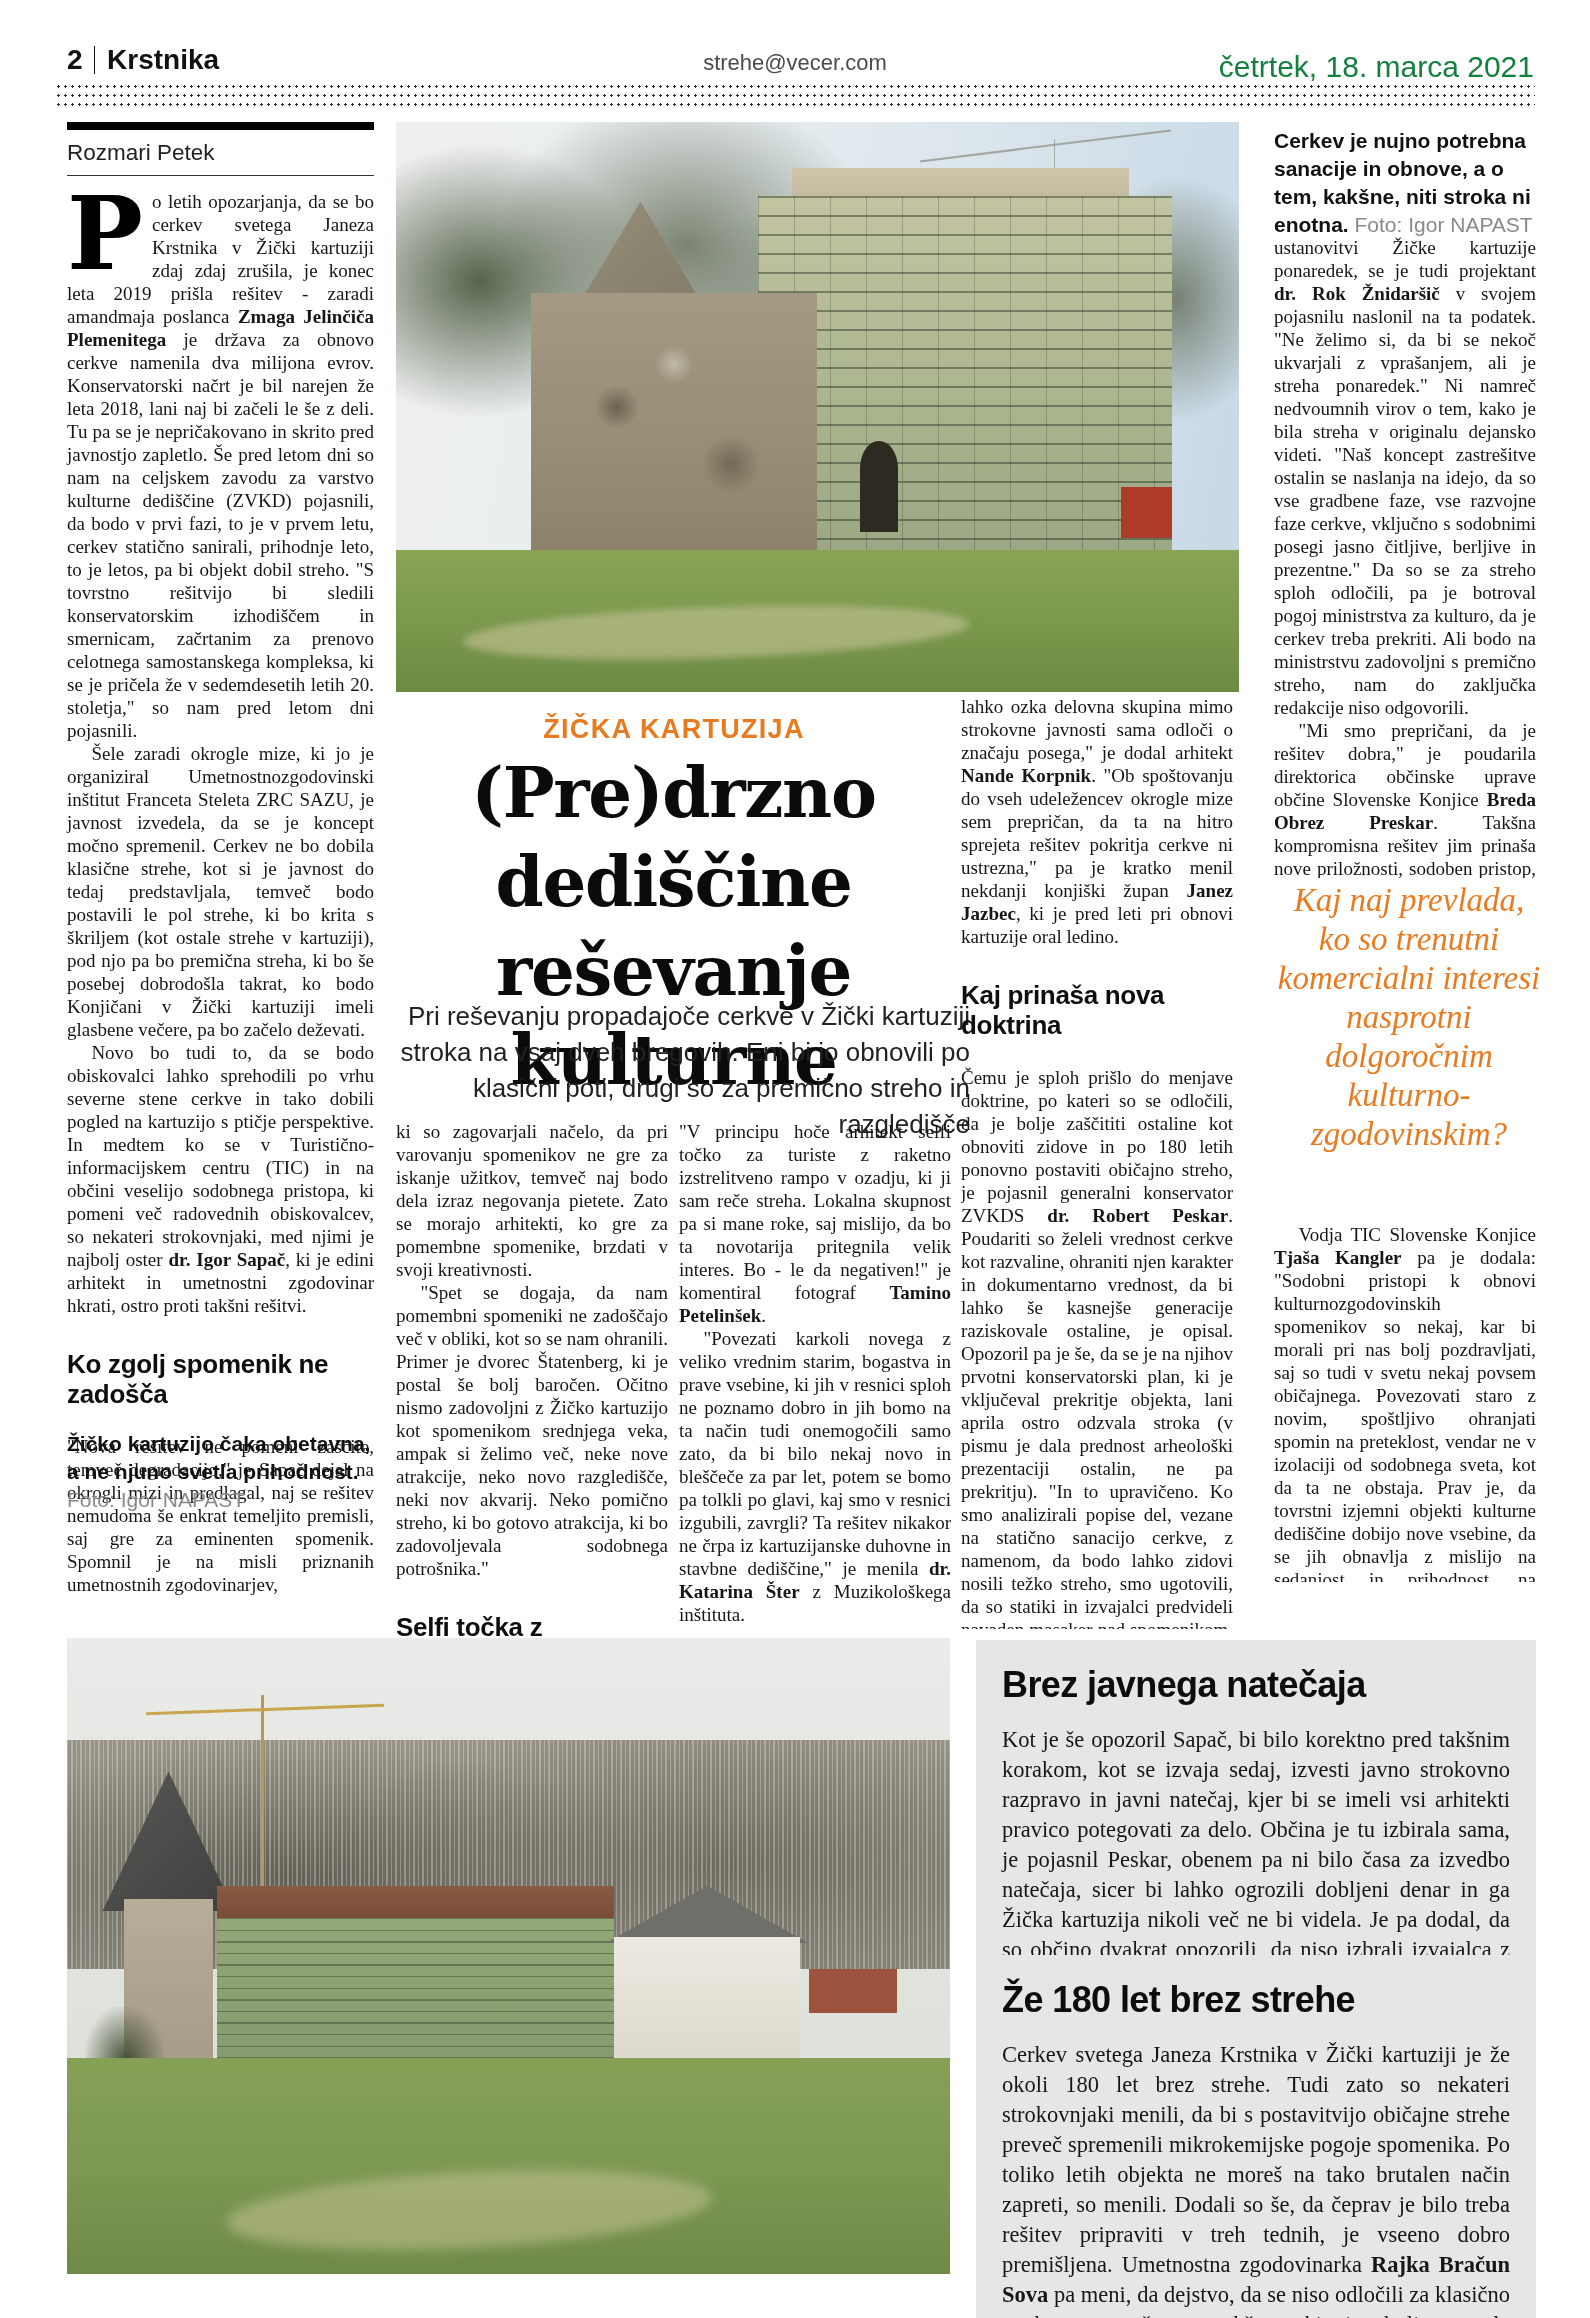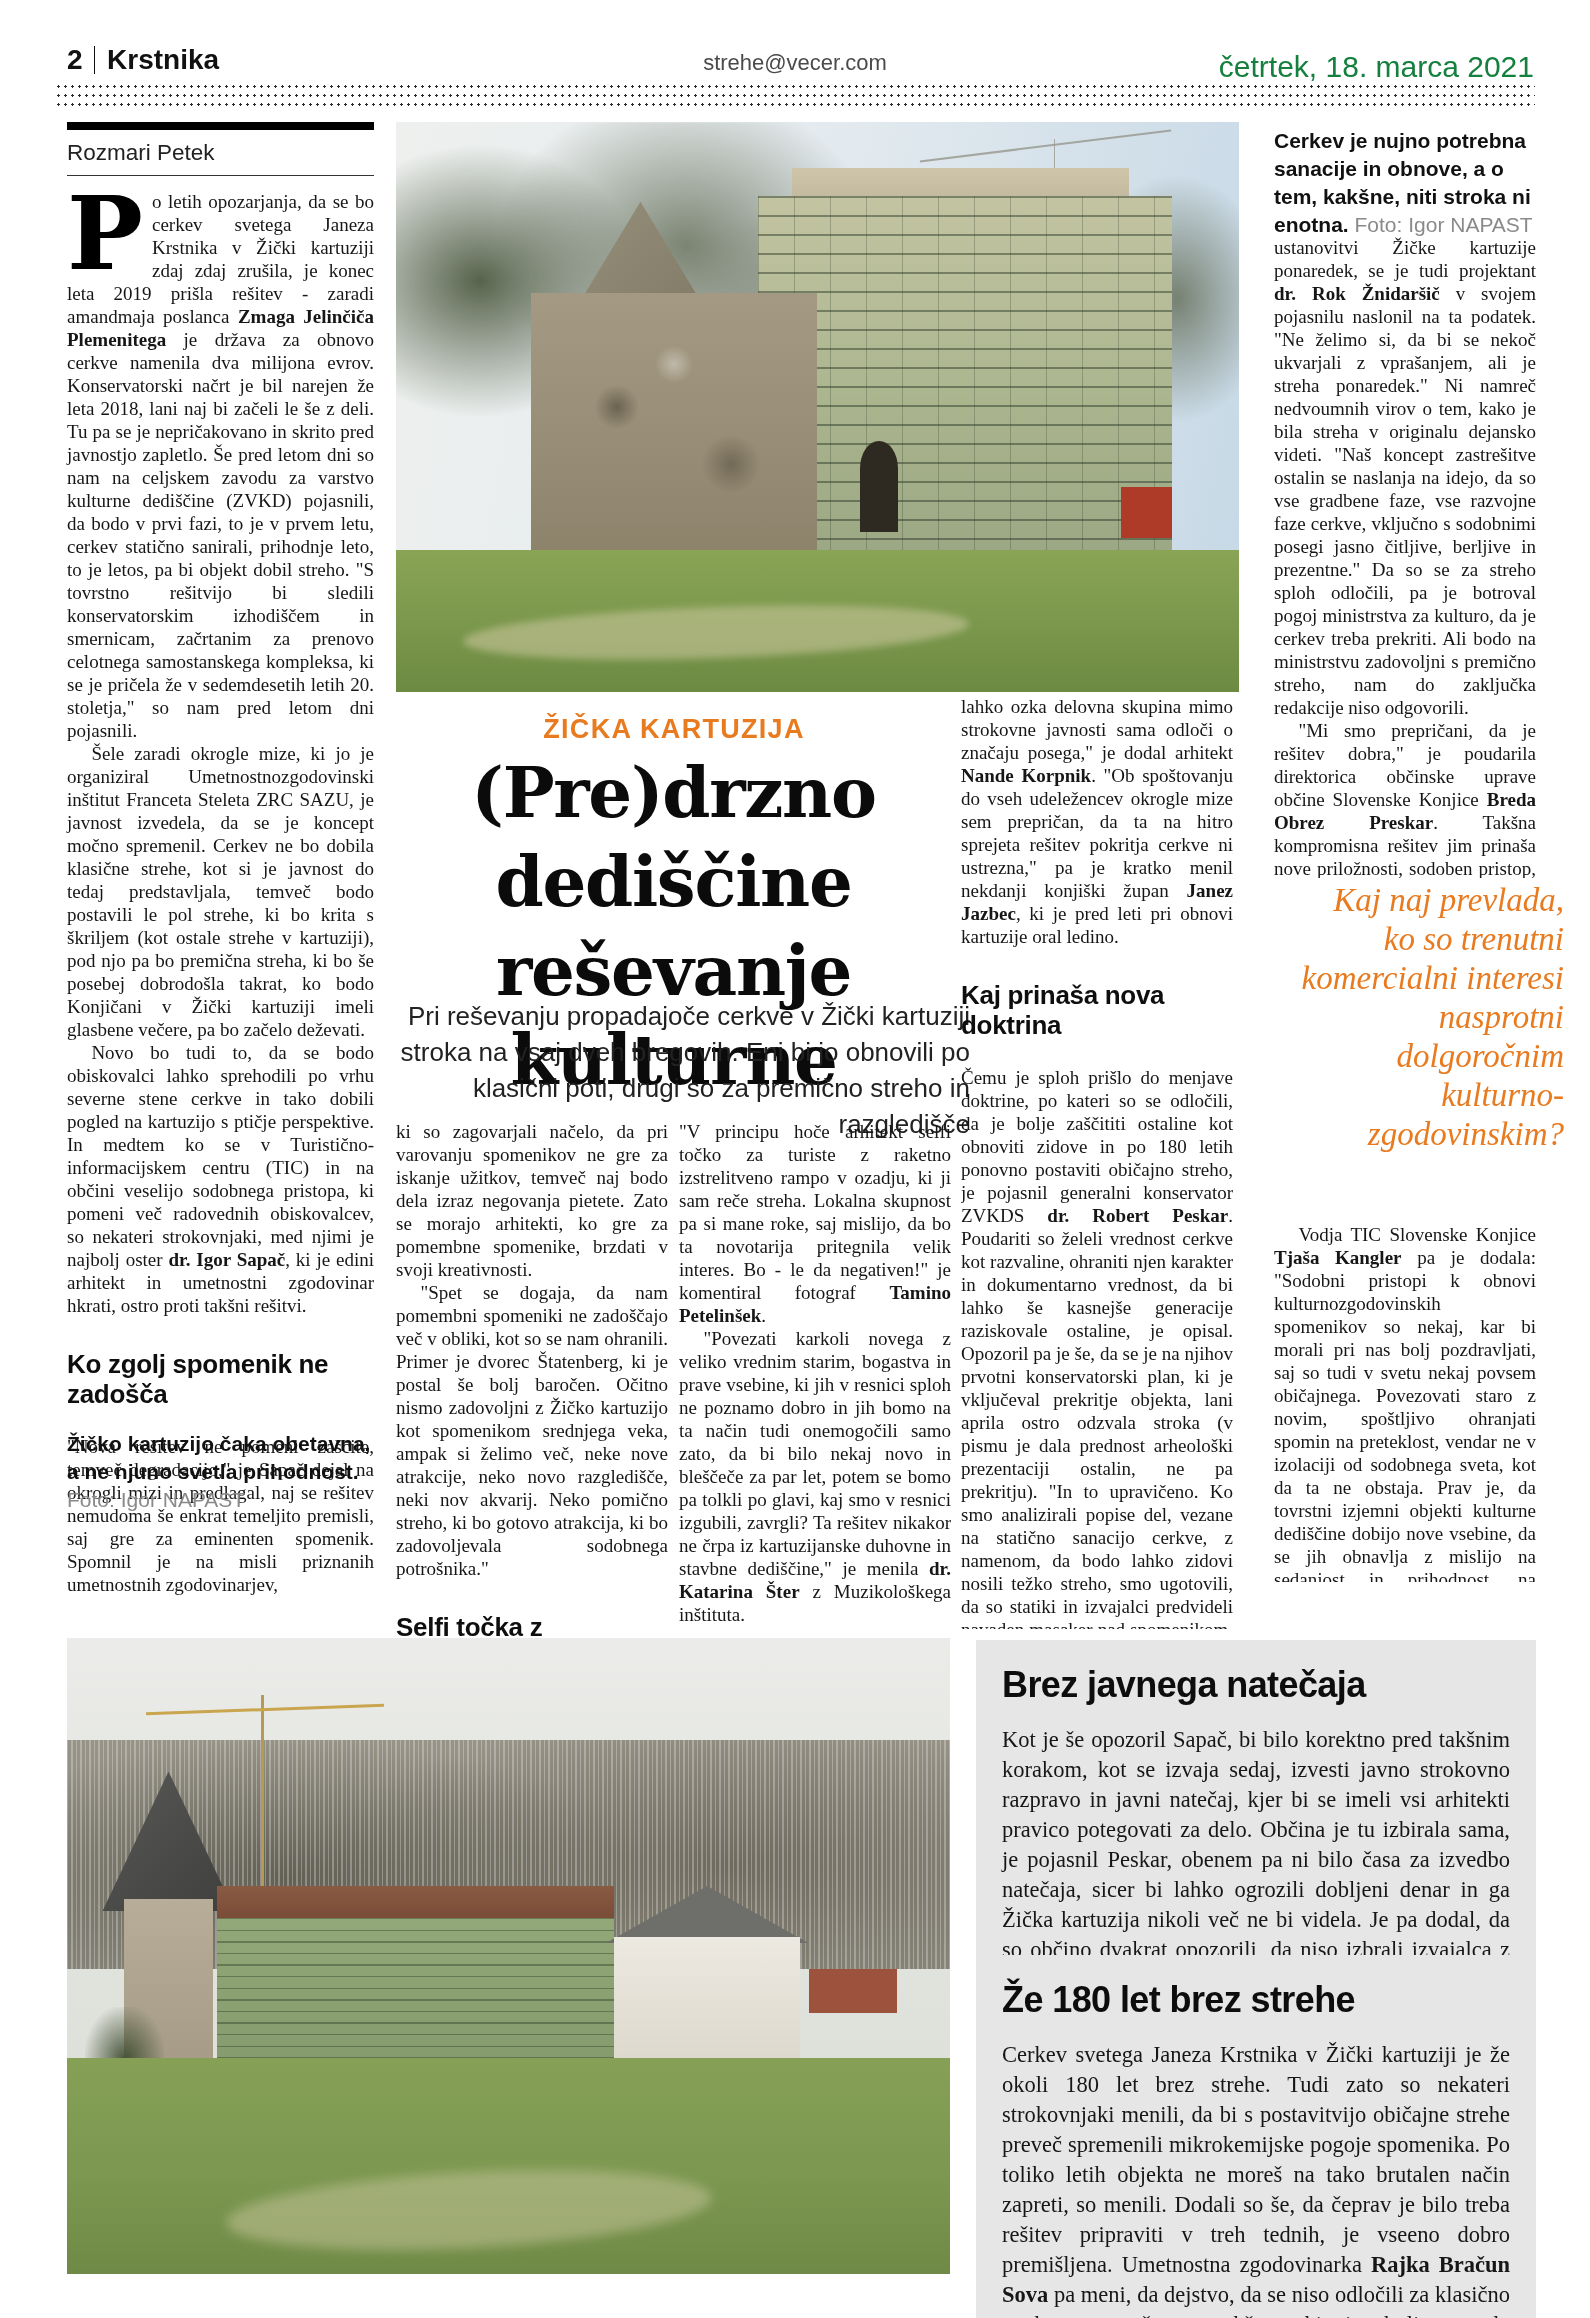--- a/index.html
+++ b/index.html
@@ -34,21 +34,21 @@
   .caption .cc { color:#8a8a8a; }
   
   .kicker { position:absolute; left:396px; width:556px; top:714px; text-align:center;
     font-family:"Liberation Sans",sans-serif; font-weight:bold; font-size:27px; letter-spacing:1.3px; color:#e87a1f; }
   .headline { position:absolute; left:359px; width:629px; top:748px; text-align:center;
     font-family:"DejaVu Serif",serif; font-weight:bold; font-size:69px; line-height:89px; color:#0b0b0b; letter-spacing:-1.3px; }
   .subheadline { position:absolute; left:379px; width:591px; top:998px; text-align:right;
     font-family:"Liberation Sans",sans-serif; font-size:26px; line-height:36px; color:#222; }
   
   .pullquote { position:absolute; left:1274px; width:270px; top:881px;
-    font-family:"Liberation Serif",serif; font-style:italic; font-size:33px; line-height:39px; color:#e87a1f; text-align:right;margin-left:20px; }
+    font-family:"Liberation Serif",serif; font-style:italic; font-size:33px; line-height:39px; color:#e87a1f; text-align:center; }
   
   .graybox { position:absolute; left:976px; width:560px; background:#e6e6e6; padding:24.4px 26px 22px 26px; }
   .graybox h2 { font-family:"Liberation Sans",sans-serif; font-weight:bold; font-size:36px; color:#0d0d0d; margin-bottom:19px; letter-spacing:-0.6px; }
   .graybox .gbody { font-size:22.5px; line-height:30px; text-align:justify; color:#161616; }
   
   .photo { position:absolute; overflow:hidden; background:#dfe5e9; }
   .ph { position:absolute; }
   
   .mp-sky { inset:0; background:linear-gradient(100deg,#eef0ee 0%,#e4ebef 45%,#c6d8e6 100%); }
   .mp-trees { left:-4%; top:0; width:70%; height:62%;

